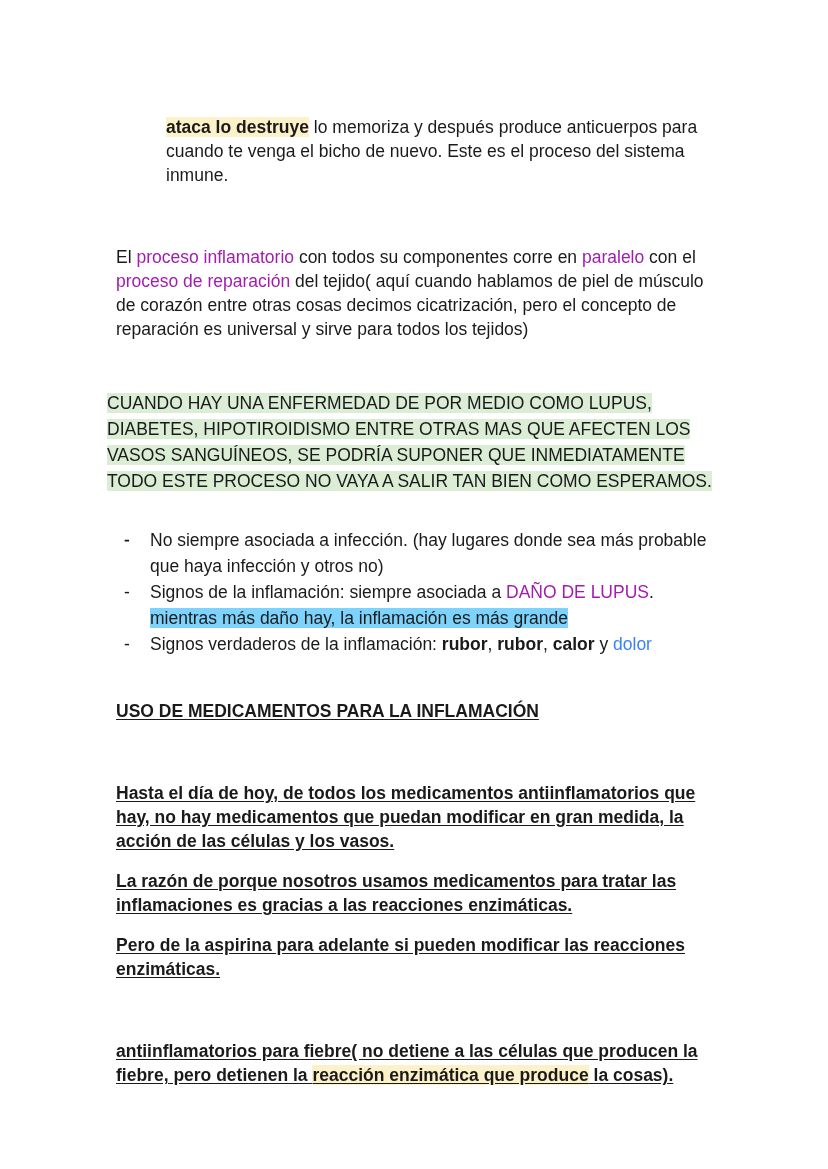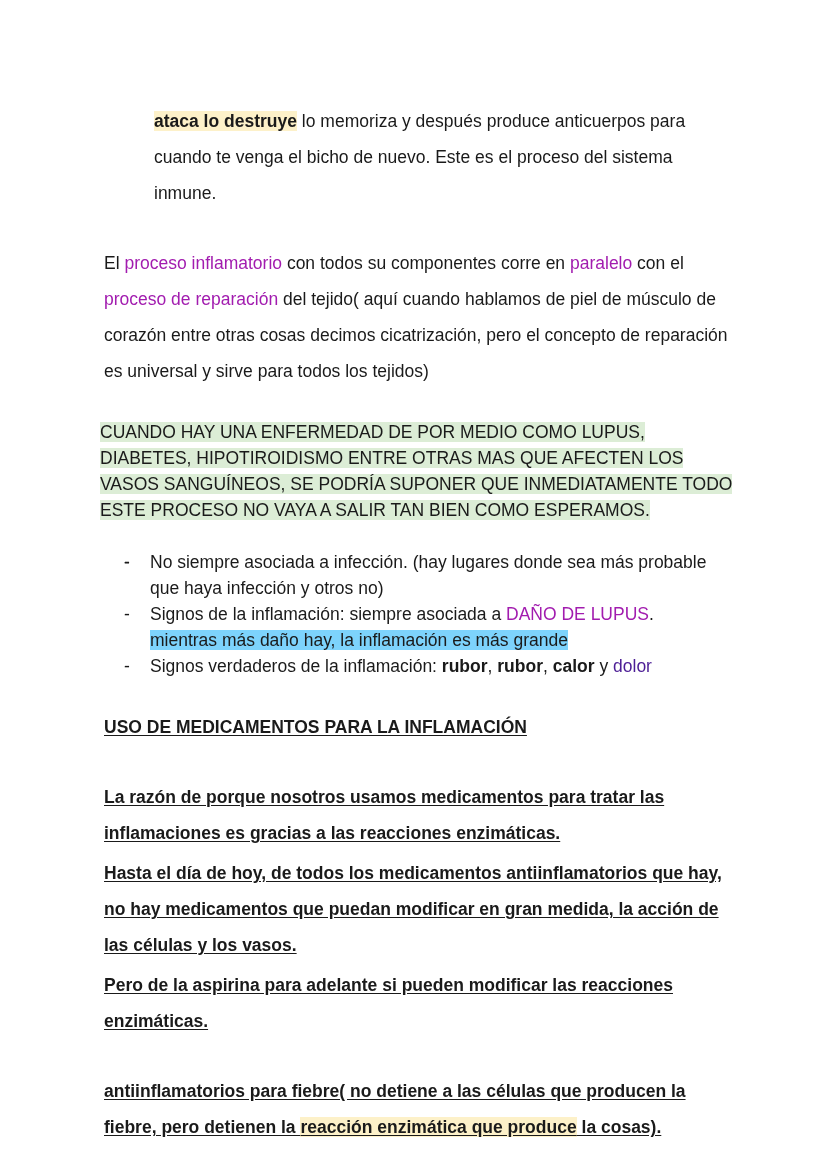--- a/index.html
+++ b/index.html
@@ -16,31 +16,31 @@
       color: #1a1a1a;
       font-size: 17.5px;
     }
     .page {
       position: absolute;
       left: 100px;
       top: 99px;
       width: 640px;
     }
     .line-block {
-      line-height: 36px;
-      margin: 4px;
+      line-height: 24px;
+      margin: 16px;
     }
     .indent {
       padding-left: 50px;
     }
     .gap {
       height: 26px;
     }
     .red { color: #a21caf; }
-    .blue { color: #4c1d95; }
+    .blue { color: #3b82f6; }
     .bold { font-weight: bold; }
     .hl-yellow { background: #fdf1c9; }
     .hl-green { background: #dcedd6; }
     .hl-pink { background: #7dd3fc; }
     .u { text-decoration: underline; text-underline-offset: 2px; font-weight: bold; }
     ul.bullets {
       list-style: none;
       margin: 0;
       padding: 0;
     }
@@ -64,39 +64,39 @@
 <div class="page">
 
   <p class="line-block indent"><span class="bold hl-yellow">ataca lo destruye</span><span> lo memoriza y después produce anticuerpos para cuando te venga el bicho de nuevo. Este es el proceso del sistema inmune.</span></p>
 
   <div class="gap"></div>
 
   <p class="line-block"><span>El </span><span class="red">proceso inflamatorio</span><span> con todos su componentes corre en </span><span class="red">paralelo</span><span> con el </span><span class="red">proceso de reparación</span><span> del tejido( aquí cuando hablamos de piel de músculo de corazón entre otras cosas decimos cicatrización, pero el concepto de reparación es universal y sirve para todos los tejidos)</span></p>
 
   <div class="gap"></div>
 
-  <p class="caps-block" style="margin:0"><span class="hl-green">CUANDO HAY UNA ENFERMEDAD DE POR MEDIO COMO LUPUS, DIABETES, HIPOTIROIDISMO ENTRE OTRAS MAS QUE AFECTEN LOS VASOS SANGUÍNEOS, SE PODRÍA SUPONER QUE INMEDIATAMENTE TODO ESTE PROCESO NO VAYA A SALIR TAN BIEN COMO ESPERAMOS.</span></p>
+  <p class="caps-block" style="margin:7px"><span class="hl-green">CUANDO HAY UNA ENFERMEDAD DE POR MEDIO COMO LUPUS, DIABETES, HIPOTIROIDISMO ENTRE OTRAS MAS QUE AFECTEN LOS VASOS SANGUÍNEOS, SE PODRÍA SUPONER QUE INMEDIATAMENTE TODO ESTE PROCESO NO VAYA A SALIR TAN BIEN COMO ESPERAMOS.</span></p>
 
   <div class="gap"></div>
 
   <ul class="bullets">
     <li><span class="dash">-</span></li>
     <li><span class="dash">-</span><span>No siempre asociada a infección. (hay lugares donde sea más probable que haya infección y otros no)</span></li>
     <li><span class="dash">-</span><span>Signos de la inflamación: siempre asociada a </span><span class="red">DAÑO DE LUPUS</span><span>.</span><br><span class="hl-pink">mientras más daño hay, la inflamación es más grande</span></li>
     <li><span class="dash">-</span><span>Signos verdaderos de la inflamación: </span><span class="bold">rubor</span><span>, </span><span class="bold">rubor</span><span>, </span><span class="bold">calor</span><span> y </span><span class="blue">dolor</span></li>
   </ul>
 
   <div class="gap"></div>
 
   <p class="line-block u">USO DE MEDICAMENTOS PARA LA INFLAMACIÓN</p>
 
   <div class="gap"></div>
 
+  <p class="line-block u">Hasta el día de hoy, de todos los medicamentos antiinflamatorios que hay, no hay medicamentos que puedan modificar en gran medida, la acción de las células y los vasos.</p>
   <p class="line-block u">La razón de porque nosotros usamos medicamentos para tratar las inflamaciones es gracias a las reacciones enzimáticas.</p>
-  <p class="line-block u">Hasta el día de hoy, de todos los medicamentos antiinflamatorios que hay, no hay medicamentos que puedan modificar en gran medida, la acción de las células y los vasos.</p>
   <p class="line-block u">Pero de la aspirina para adelante si pueden modificar las reacciones enzimáticas.</p>
 
   <div class="gap"></div>
 
   <p class="line-block u"><span>antiinflamatorios para fiebre( no detiene a las células que producen la fiebre, pero detienen la </span><span class="hl-yellow">reacción enzimática que produce</span><span> la cosas).</span></p>
 
   <div class="gap"></div>
 
 
 </div>

